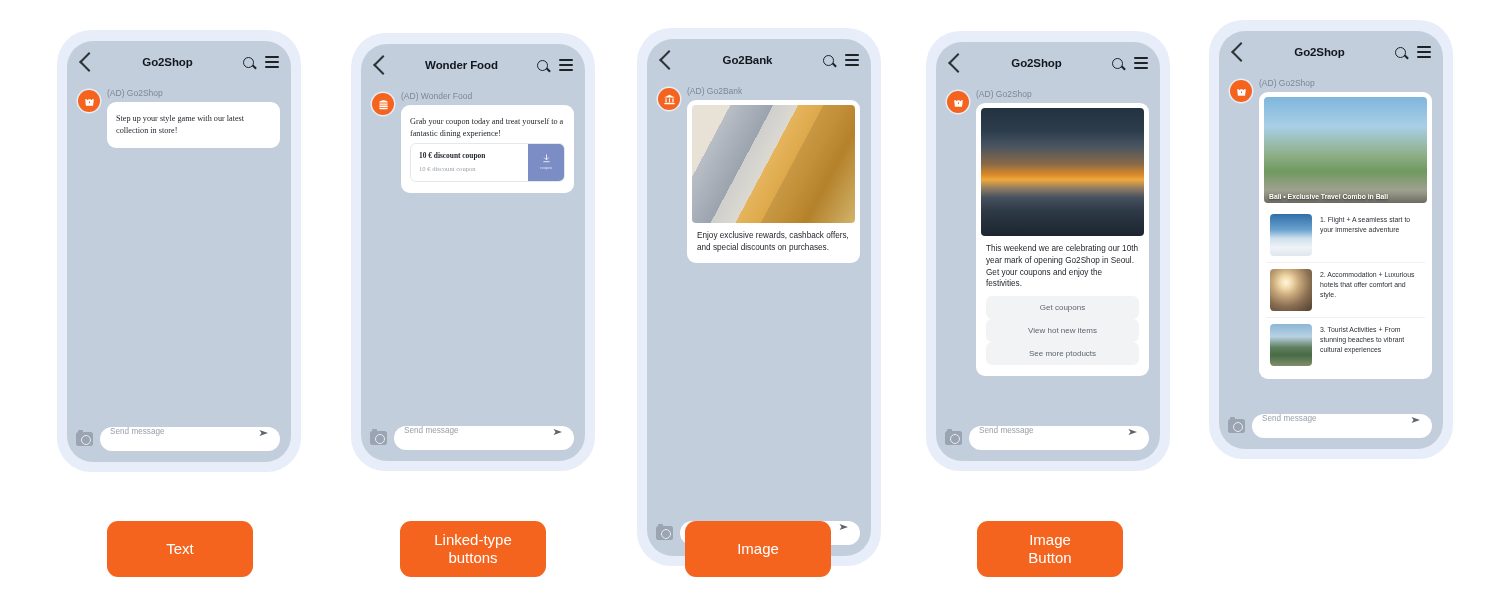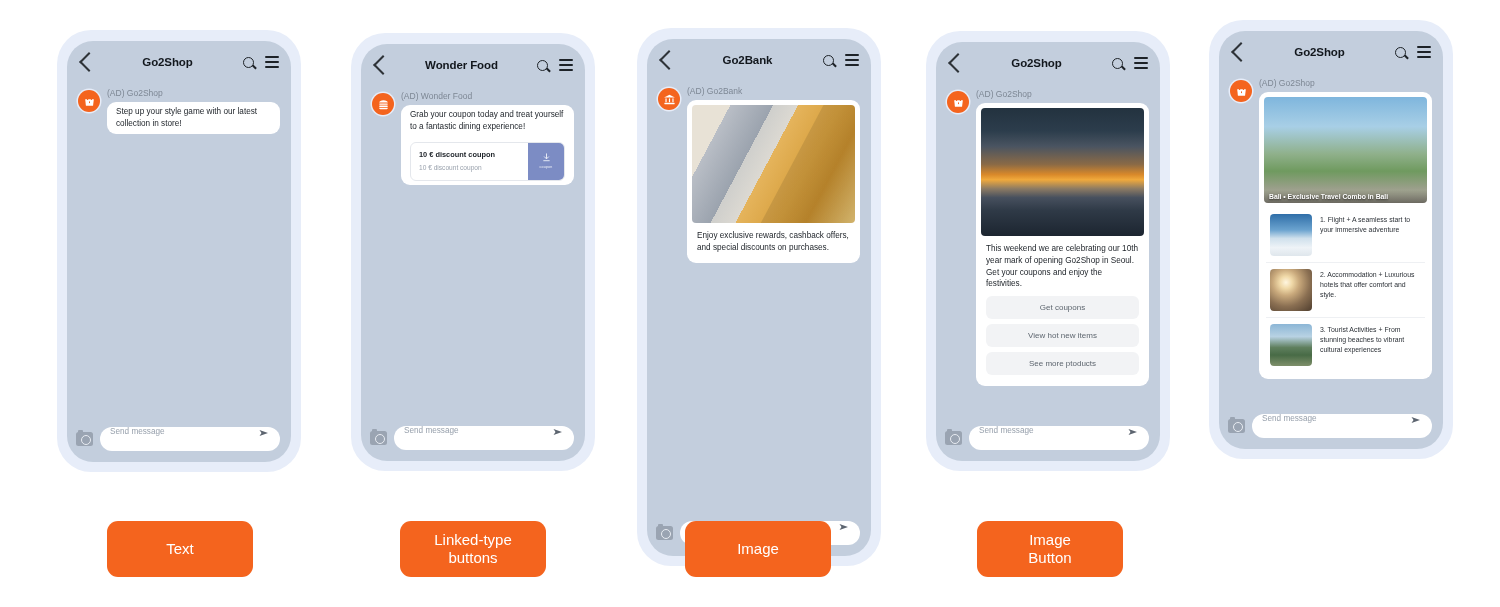--- a/index.html
+++ b/index.html
@@ -94,29 +94,30 @@
   .ad-name {
     font-size: 8.5px;
     color: #7d8794;
     margin-bottom: 4px;
     line-height: 1.1;
   }
 
   .bubble {
     background: #ffffff;
     border-radius: 9px;
-    padding: 4px 9px;
+    padding: 11px 9px;
     font-size: 8.2px;
     line-height: 1.42;
     color: #22272d;
+    font-family: Liberation Serif, serif;
   }
 
   
   .coupon {
-    margin-top: 9px;
+    margin-top: 3px;
     display: flex;
     border: 1px solid #e4e7ec;
     border-radius: 6px;
     overflow: hidden;
     background: #fff;
   }
   .coupon-info { flex: 1 1 auto; padding: 7px 8px; }
   .coupon-title { font-size: 7.4px; font-weight: bold; color: #22272d; }
   .coupon-sub { font-size: 6.6px; color: #9aa2ad; margin-top: 3px; }
   .coupon-dl {
@@ -135,21 +136,21 @@
   .photo .cap-overlay {
     position: absolute; left: 0; right: 0; bottom: 0;
     padding: 3px 5px;
     font-size: 6.8px; font-weight: bold; color: #fff;
     text-shadow: 0 1px 2px rgba(0,0,0,.65);
     background: linear-gradient(to top, rgba(0,0,0,.42), rgba(0,0,0,0));
   }
   .img-cap { font-size: 8.2px; line-height: 1.42; color: #22272d; padding: 7px 5px 4px 5px; }
 
   
-  .act-btns { padding: 2px 5px 6px 5px; display: flex; flex-direction: column; gap: 5px; }
+  .act-btns { padding: 2px 5px 6px 5px; display: flex; flex-direction: column; }
   .act-btn {
     background: #f2f3f5;
     border-radius: 6px;
     text-align: center;
     font-size: 8px;
     color: #5e666f;
     padding: 7px 4px;
   }
 
   

